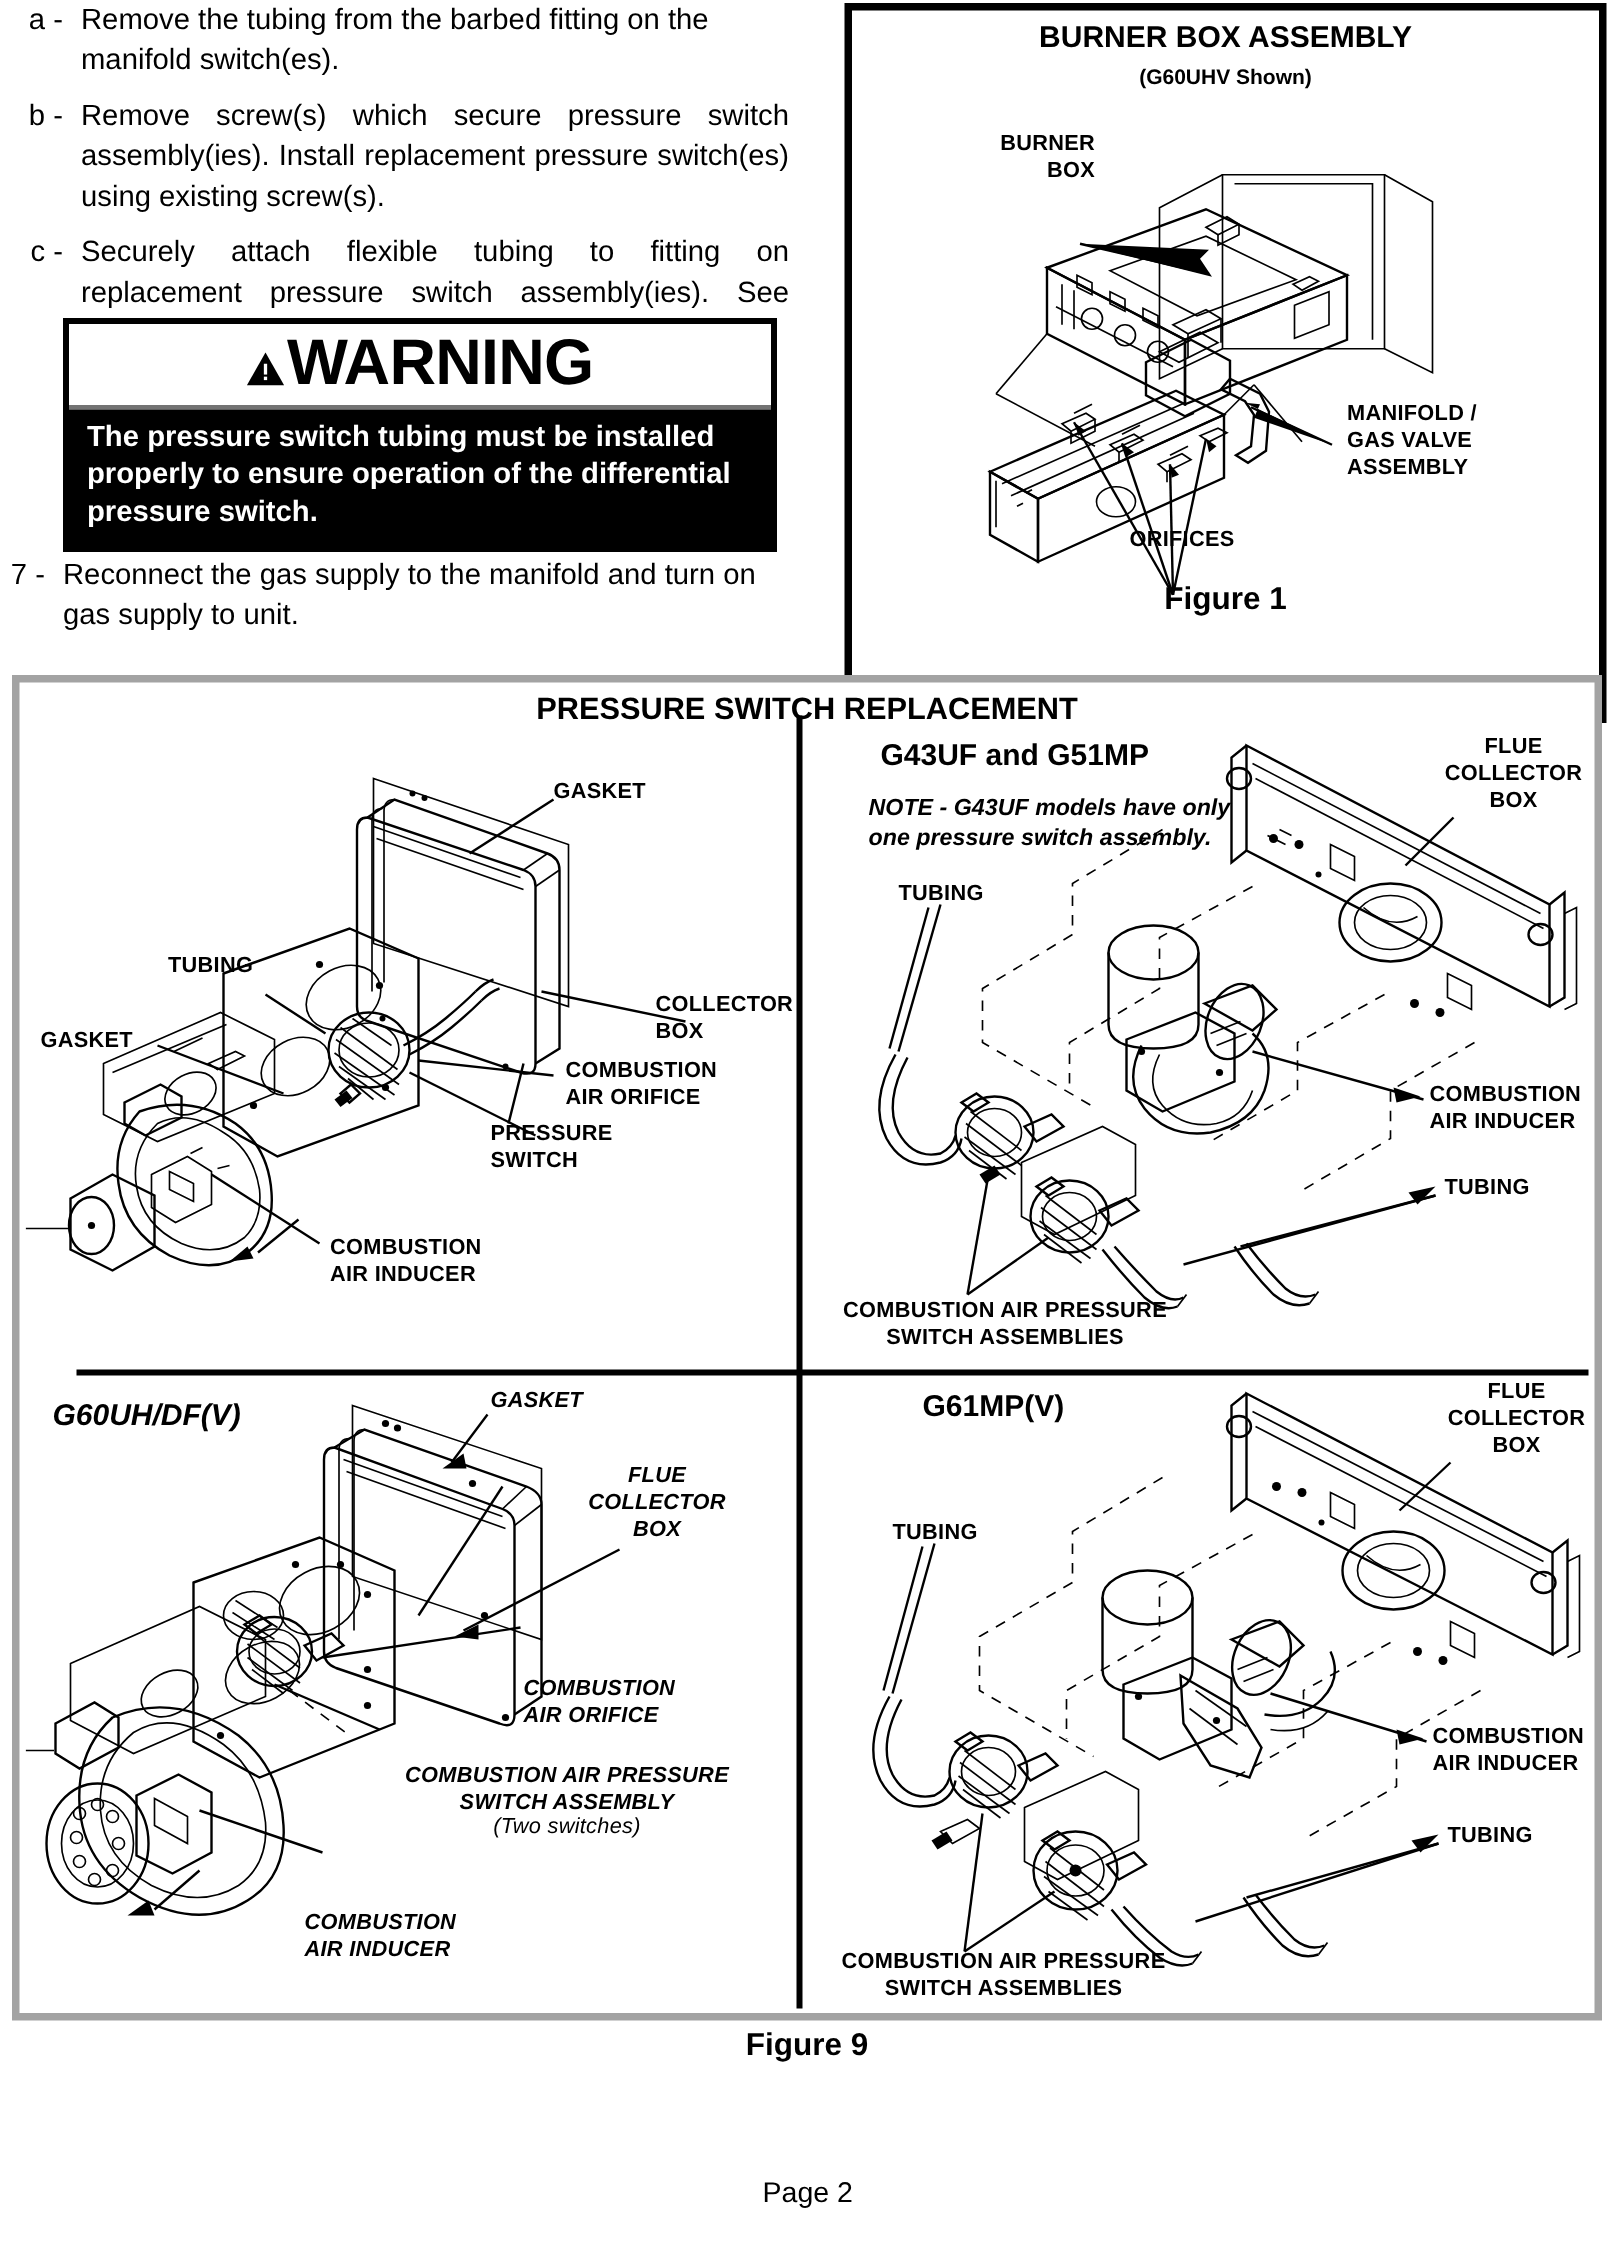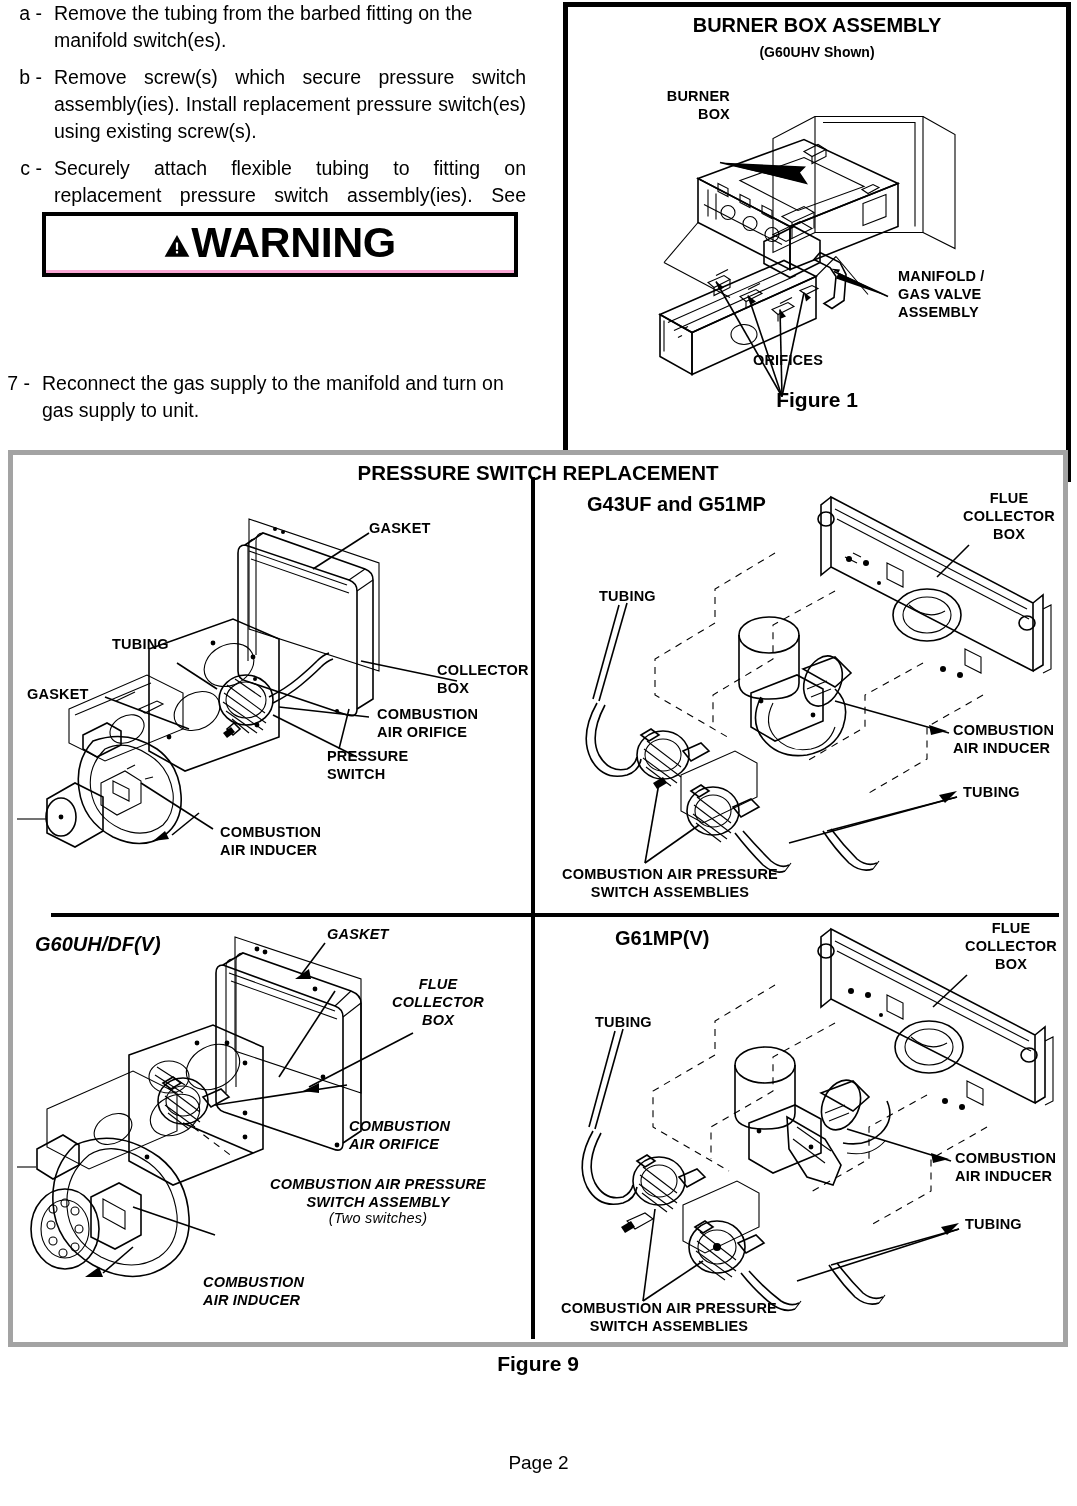--- a/index.html
+++ b/index.html
@@ -60,21 +60,21 @@
     top: 212px;
     width: 476px;
     border: 4px solid #000;
     box-sizing: border-box;
     background: #fff;
   }
   .warning-head {
     background: #ffffff;
     text-align: center;
     padding: 4px 0 6px 0;
-    border-bottom: 3px solid #f9a8d4;
+    border-bottom: 3px solid #737373;
   }
   .warning-head-inner {
     display: inline-flex;
     align-items: center;
     justify-content: center;
   }
   .warn-tri {
     display: inline-block;
     width: 26px;
     height: 24px;
@@ -269,20 +269,21 @@
         <span class="warn-tri">
           <svg viewBox="0 0 26 24" width="26" height="24" aria-hidden="true">
             <path d="M13 1 L25.4 22.8 L0.6 22.8 Z" fill="#000"></path>
             <rect x="11.9" y="8.5" width="2.2" height="7.2" fill="#fff"></rect>
             <rect x="11.9" y="17.1" width="2.2" height="2.3" fill="#fff"></rect>
           </svg>
         </span>
         <span class="warning-word">WARNING</span>
       </span>
     </div>
+    <div class="warning-body">The pressure switch tubing must be installed properly to ensure operation of the differential pressure switch.</div>
   </div>
 
   <div class="step7-wrap">
     <div class="step">
       <div class="step-marker">7 -</div>
       <div class="step-text nojust">Reconnect the gas supply to the manifold and turn on gas supply to unit.</div>
     </div>
   </div>
 
   <div class="fig1-box">
@@ -569,20 +570,22 @@
       <path class="ln" d="M414 250 L300 218"></path>
       <path class="ln" d="M422 314 L292 348"></path>
       <path class="ln" d="M422 314 L254 360"></path>
       <path class="ln" d="M110 380 L124 300"></path>
       <path class="ln" d="M110 380 L164 342"></path>
       <path class="fl" d="M394 242 L412 248 L396 252 Z"></path>
       <path class="fl" d="M404 312 L422 308 L410 320 Z"></path>
     </svg>
 
     <div class="model-label" style="left:52px; top:8px;">G43UF and G51MP</div>
+    <div class="note-label" style="left:44px; top:46px;">NOTE - G43UF models have only
+one pressure switch assembly.</div>
 
     <div class="callout c" style="left:414px; top:6px; width:120px;">FLUE
 COLLECTOR
 BOX</div>
     <div class="callout" style="left:64px; top:104px;">TUBING</div>
     <div class="callout" style="left:418px; top:238px;">COMBUSTION
 AIR INDUCER</div>
     <div class="callout" style="left:428px; top:300px;">TUBING</div>
     <div class="callout c" style="left:10px; top:382px; width:250px;">COMBUSTION AIR PRESSURE
 SWITCH ASSEMBLIES</div>

